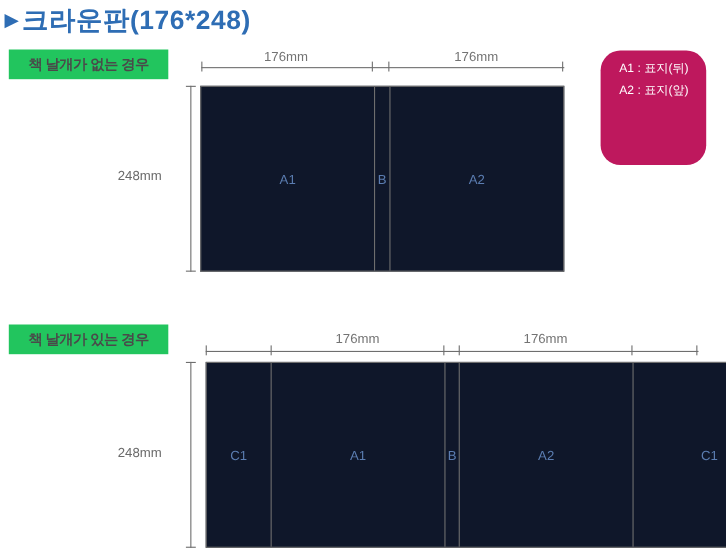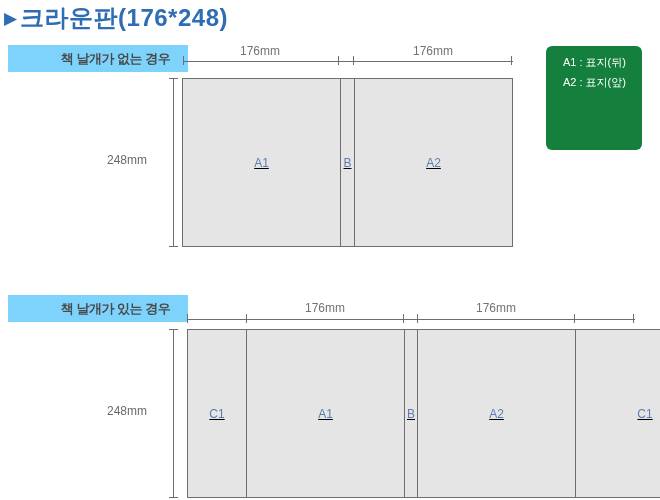--- a/index.html
+++ b/index.html
@@ -10,47 +10,47 @@
   }
   .abs{position:absolute;}
 
   
   .page-title{left:4px;top:2px;display:flex;align-items:center;gap:3px;}
   .title-tri{color:#2e6db4;font-size:17px;line-height:1;}
   .title-text{color:#2e6db4;font-size:24px;font-weight:bold;letter-spacing:0.5px;}
 
   
   .case-label{
-    width:145px;height:27px;background:#7dd3fc;
+    width:145px;height:27px;background:#22c55e;
     display:flex;align-items:center;justify-content:center;
-    color:#4a4a4a;font-size:13px;font-weight:bold;letter-spacing:-0.5px;padding-left:35px;
+    color:#4a4a4a;font-size:13px;font-weight:bold;letter-spacing:-0.5px;
   }
 
   
   .legend{
     left:546px;top:46px;width:96px;height:104px;
-    background:#15803d;border-radius:6px;
+    background:#be185d;border-radius:18px;
     color:#ffffff;font-size:11px;line-height:20px;
     padding:6px 0 0 17px;box-sizing:border-box;
   }
   .legend div{white-space:pre;}
 
   
   .hline{border-top:1.5px solid #6e6e6e;height:0;}
   .vline{border-left:1.5px solid #6e6e6e;width:0;}
   .tick-v{border-left:1.5px solid #6e6e6e;width:0;height:9px;}
   .tick-h{border-top:1.5px solid #6e6e6e;height:0;width:9px;}
 
   .dim-label{color:#737373;font-size:12px;width:100px;text-align:center;}
   .dim-label-v{color:#6a6a6a;font-size:12px;width:60px;text-align:left;}
 
   
   .rect{
-    border:1.5px solid #6e6e6e;background:#e5e5e5;
-    display:flex;box-sizing:border-box;text-decoration:underline;
+    border:1.5px solid #6e6e6e;background:#0f172a;
+    display:flex;box-sizing:border-box;
   }
   .cell{
     display:flex;align-items:center;justify-content:center;
     color:#5b7db1;font-size:12px;box-sizing:border-box;
   }
   .cell-bdr-l{border-left:1.5px solid #6e6e6e;}
   .cell-bdr-r{border-right:1.5px solid #6e6e6e;}
   .grow{flex:1 1 auto;}
 </style>
 </head>

